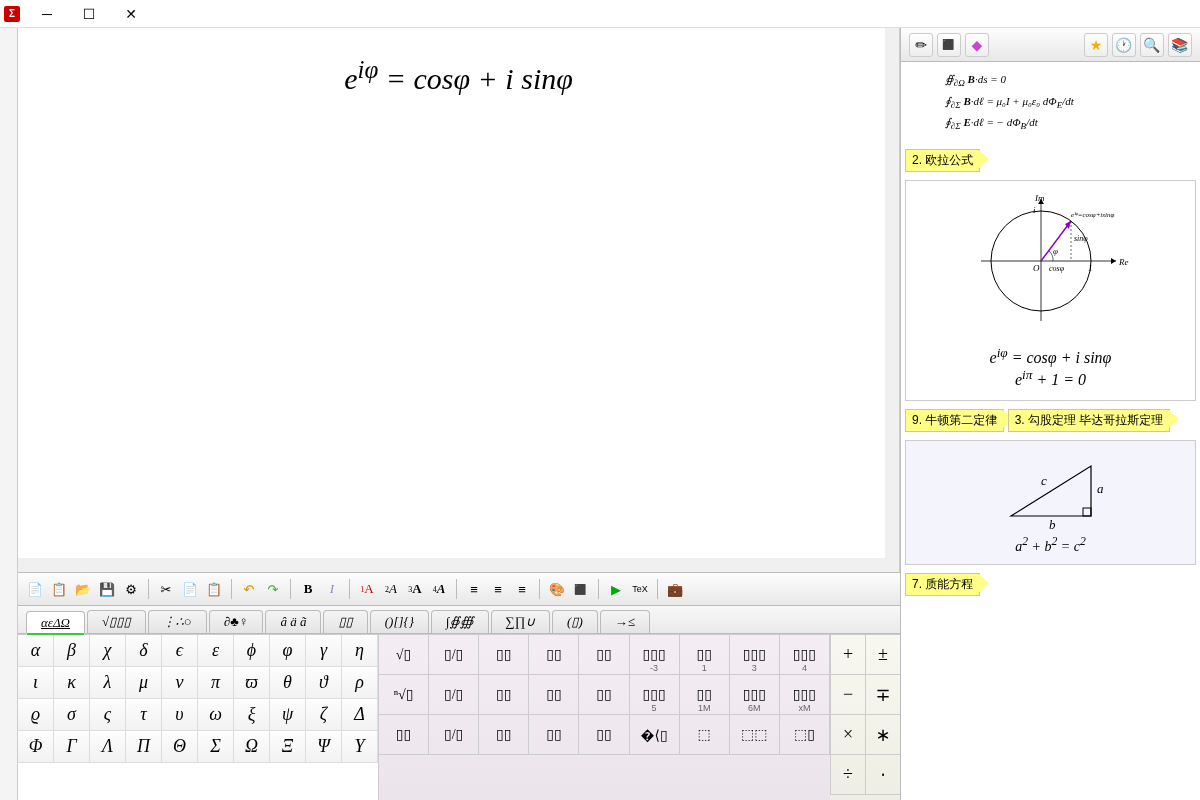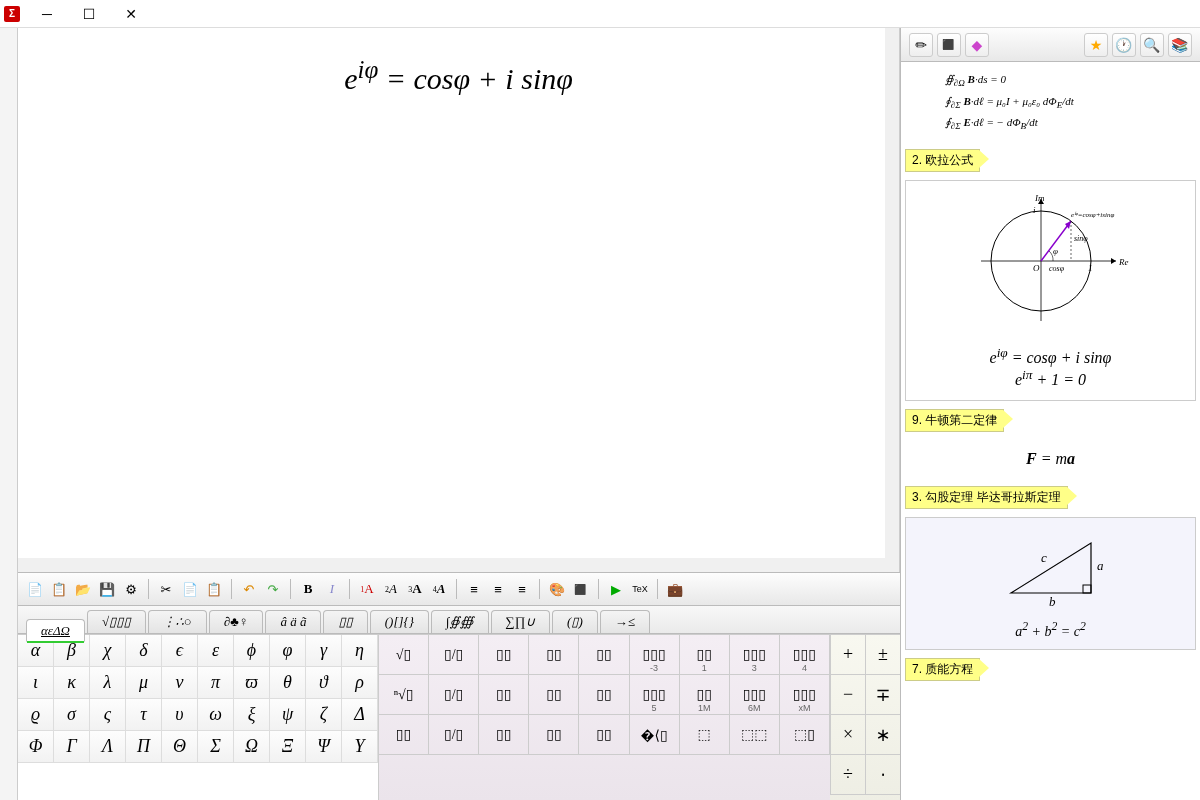--- a/index.html
+++ b/index.html
@@ -17,21 +17,21 @@
 .eq1 { margin-bottom: 12px; }
 .eq2 { border: 1px solid #999; border-top: none; border-right: 1px solid #999; padding: 2px 8px; display: inline-block; border-bottom: 1px solid #333;}
 .eq2wrap { text-align: center; }
 .scrollbar-v { position: absolute; right: 0; top: 0; width: 14px; height: 100%; background: #f0f0f0; }
 .scrollbar-h { position: absolute; bottom: 0; left: 0; height: 14px; width: calc(100% - 14px); background: #f0f0f0; }
 .toolbar { height: 34px; background: linear-gradient(#fdfdfd,#e8e8e8); border-top: 1px solid #bbb; border-bottom: 1px solid #bbb; display: flex; align-items: center; padding: 0 6px; gap: 2px; }
 .tbtn { width: 22px; height: 22px; border: 1px solid transparent; border-radius: 3px; display: flex; align-items: center; justify-content: center; font-size: 13px; cursor: pointer; }
 .tsep { width: 1px; height: 20px; background: #bbb; margin: 0 4px; }
 .tabs { height: 28px; background: linear-gradient(#f8f8f8,#eaeaea); display: flex; border-bottom: 1px solid #bbb; padding-top: 4px; padding-left: 8px; gap: 2px; }
 .tab { padding: 3px 14px; border: 1px solid #bbb; border-bottom: none; border-radius: 4px 4px 0 0; background: linear-gradient(#f4f4f4,#e4e4e4); font-style: italic; font-family: serif; font-size: 13px; cursor: pointer; }
-.tab.active { background: #fff; border-bottom: 1px solid #fff; position: relative; top: 9px; text-decoration: underline; }
+.tab.active { background: #fff; border-bottom: 1px solid #fff; position: relative; top: 1px; text-decoration: underline; }
 .tab.active::after { content:""; position:absolute; bottom:-2px; left:0; right:0; height:2px; background:#3c3;}
 .palette { height: 166px; background: #fff; display: flex; border-top: 1px solid #ccc; }
 .greek-grid { display: grid; grid-template-columns: repeat(10, 36px); grid-auto-rows: 32px; border-right: 1px solid #ccc; }
 .gcell { border-right: 1px solid #ddd; border-bottom: 1px solid #ddd; display: flex; align-items: center; justify-content: center; font-family: serif; font-size: 18px; font-style: italic; cursor: pointer; background: linear-gradient(#fdfdfd,#f2f2f2); }
 .template-grid { flex: 1; display: grid; grid-template-columns: repeat(9, 1fr); grid-auto-rows: 40px; background: linear-gradient(#f4eef4,#ebe4eb); }
 .tcell { border-right: 1px solid #ccc; border-bottom: 1px solid #ccc; display: flex; align-items: center; justify-content: center; font-size: 11px; cursor: pointer; position: relative; }
 .opcol { width: 70px; display: grid; grid-template-columns:1fr 1fr; grid-auto-rows: 40px; background: linear-gradient(#f8f8f0,#eeeee4);}
 .ocell { border-left: 1px solid #ccc; border-bottom: 1px solid #ccc; display: flex; align-items: center; justify-content: center; font-size: 18px; font-family: serif; cursor: pointer; }
 .right { flex: 1; background: #fff; border-left: 1px solid #bbb; display: flex; flex-direction: column; }
 .rtoolbar { height: 34px; background: linear-gradient(#fdfdfd,#e8e8e8); border-bottom: 1px solid #bbb; display: flex; align-items: center; padding: 0 8px; gap: 6px; justify-content: space-between;}
@@ -316,30 +316,29 @@
             <text x="82" y="63" font-size="9">φ</text>
             <text x="103" y="50" font-size="8">sinφ</text>
             <text x="78" y="80" font-size="8">cosφ</text>
             <text x="100" y="26" font-size="7">eⁱᵠ=cosφ+isinφ</text>
           </svg>
         </div>
         <div style="margin-top:14px;font-size:16px" id="euler-f"><i>e</i><sup><i>iφ</i></sup> = cos<i>φ</i> + <i>i</i> sin<i>φ</i><br><i>e</i><sup><i>iπ</i></sup> + 1 = 0</div>
       </div>
 
       <div class="section-label">9. 牛顿第二定律</div>
-      <div class="formula-box plain" id="newton-f" style="border:none;font-size:16px;"><b><i>F</i></b> = <i>m</i><b><i>a</i></b></div>
 
       <div class="section-label">3. 勾股定理 毕达哥拉斯定理</div>
       <div class="formula-box">
         <svg width="120" height="80" viewBox="0 0 120 80">
           <polygon points="20,65 100,65 100,15" fill="none" stroke="#000" stroke-width="1.2"></polygon>
           <rect x="92" y="57" width="8" height="8" fill="none" stroke="#000" stroke-width="1"></rect>
           <text x="50" y="34" font-size="13">c</text>
           <text x="106" y="42" font-size="13">a</text>
           <text x="58" y="78" font-size="13">b</text>
         </svg>
-        <div style="margin-top:8px" id="pyth-f"><i>a</i><sup>2</sup> + <i>b</i><sup>2</sup> = <i>c</i><sup>2</sup></div>
+        <div style="margin-top:0" id="pyth-f"><i>a</i><sup>2</sup> + <i>b</i><sup>2</sup> = <i>c</i><sup>2</sup></div>
       </div>
 
       <div class="section-label">7. 质能方程</div>
     </div>
   </div>
 </div>
 
 </body></html>

